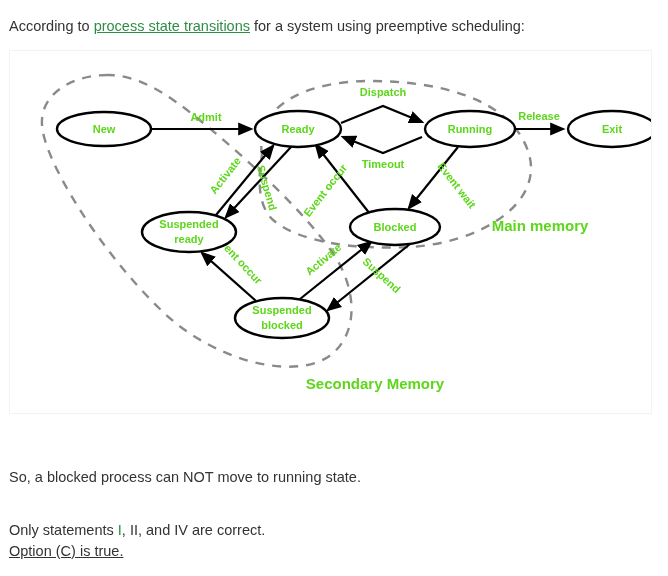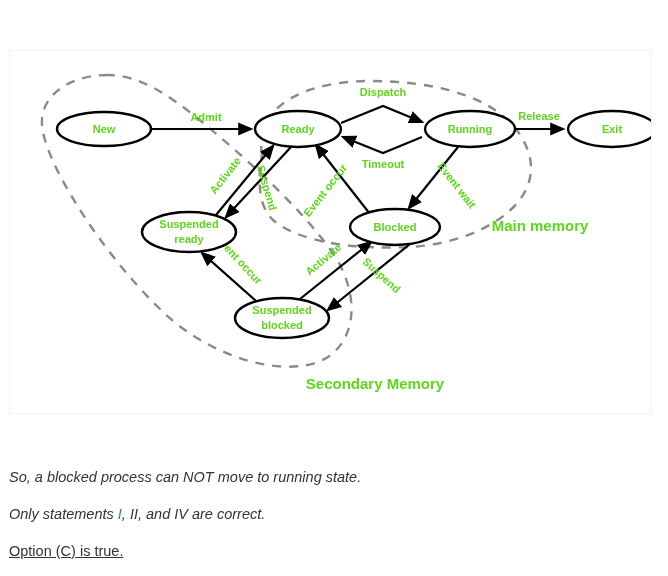--- a/index.html
+++ b/index.html
@@ -86,29 +86,30 @@
     fill: none;
   }
   .body-line {
     position: absolute;
     left: 9px;
     font-size: 14.5px;
     line-height: 20px;
     color: #333333;
     white-space: nowrap;
   }
-  .l1 { top: 467px; font-style: italic; }
-  .l2 { top: 504px; font-style: italic; }
+  .l1 { top: 467px; }
+  .l2 { top: 520px; }
   .l3 { top: 541px; text-decoration: underline; }
 </style>
 </head>
 <body>
 
 <div class="page">
 
+  <div class="intro-line"><span>According to </span><a class="green-link" href="#">process state transitions</a><span> for a system using preemptive scheduling:</span></div>
 
   <div class="figure-box">
     <svg width="641" height="362" viewBox="0 0 641 362">
       <defs>
         <marker id="arrow" viewBox="0 0 12 10" refX="10" refY="5" markerWidth="7" markerHeight="6" orient="auto-start-reverse">
           <path d="M 0 0 L 12 5 L 0 10 z" fill="#000000"></path>
         </marker>
       </defs>
 
       <g>

